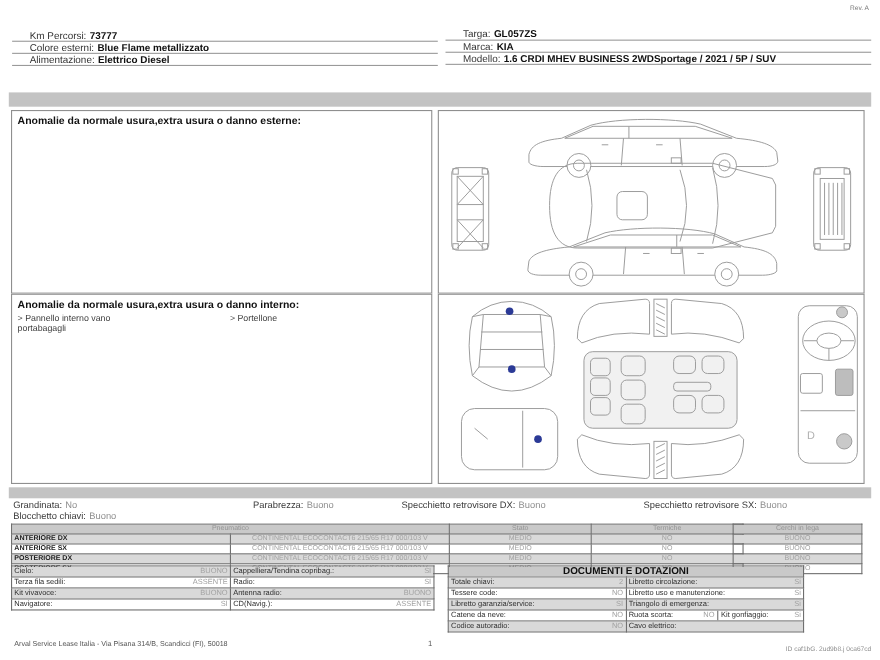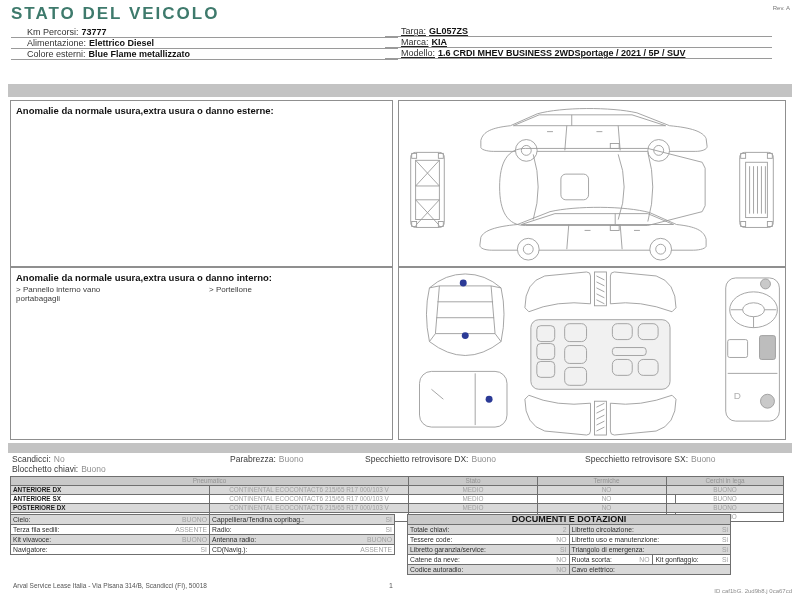--- a/index.html
+++ b/index.html
@@ -7,21 +7,21 @@
        font-family:"Liberation Sans",sans-serif;color:#222;}
   .page{position:absolute;inset:0;background:#fff;}
 
   
   .title{position:absolute;left:11px;top:4px;font-size:17px;font-weight:bold;
          color:#3e7a6c;letter-spacing:2px;}
   .rev{position:absolute;right:10px;top:5px;font-size:6px;color:#777;}
 
   .info-col{position:absolute;}
   #info-left{left:11px;top:27px;width:387px;}
-  #info-right{left:385px;top:26px;width:387px;text-decoration:underline;}
+  #info-right{left:405px;top:26px;width:387px;}
   .info-row{border-bottom:1px solid #9a9a9a;font-size:9px;height:10px;
             line-height:10px;white-space:nowrap;overflow:hidden;}
   .info-row .lbl{color:#333;padding-left:16px;}
   .info-row .val{font-weight:bold;color:#111;margin-left:3px;}
 
   .bar{position:absolute;left:8px;right:8px;background:#c3c3c3;}
   #bar1{top:84px;height:13px;}
   #bar2{top:443px;height:10px;}
 
   .box{position:absolute;border:1px solid #8f8f8f;background:#fff;}
@@ -72,27 +72,26 @@
              color:#f6f6f6;letter-spacing:1px;
              text-shadow:1px 1px 0 #d4d4d4,-1px -1px 0 #d4d4d4,
                          1px -1px 0 #d4d4d4,-1px 1px 0 #d4d4d4;}
   .docid{position:absolute;right:8px;top:588px;font-size:6px;color:#8d8d8d;}
 </style>
 </head>
 <body>
 
 <div class="page">
 
-  <div class="title">STATO DEL VEICOLO</div>
   <div class="rev">Rev. A</div>
 
   <div class="info-col" id="info-left">
     <div class="info-row"><span class="lbl">Km Percorsi:</span><span class="val">73777</span></div>
+    <div class="info-row"><span class="lbl">Colore esterni:</span><span class="val">Blue Flame metallizzato</span></div>
     <div class="info-row"><span class="lbl">Alimentazione:</span><span class="val">Elettrico Diesel</span></div>
-    <div class="info-row"><span class="lbl">Colore esterni:</span><span class="val">Blue Flame metallizzato</span></div>
   </div>
 
   <div class="info-col" id="info-right">
     <div class="info-row"><span class="lbl">Targa:</span><span class="val">GL057ZS</span></div>
     <div class="info-row"><span class="lbl">Marca:</span><span class="val">KIA</span></div>
     <div class="info-row"><span class="lbl">Modello:</span><span class="val">1.6 CRDI MHEV BUSINESS 2WDSportage / 2021 / 5P / SUV</span></div>
   </div>
 
   <div class="bar" id="bar1"></div>
 
@@ -201,21 +200,21 @@
         <rect x="2" y="62" width="20" height="18" rx="2"></rect>
         <rect x="34" y="58" width="16" height="24" rx="2" fill="#bdbdbd"></rect>
         <circle cx="42" cy="124" r="7" fill="#c9c9c9"></circle>
         <text x="8" y="122" font-size="10" fill="#b0b0b0" stroke="none">D</text>
       </g>
     </svg>
   </div>
 
   <div class="bar" id="bar2"></div>
 
-  <div class="cond" id="cond-0"><span>Scandicci:</span><span class="val">No</span></div>
+  <div class="cond" id="cond-0"><span>Grandinata:</span><span class="val">No</span></div>
   <div class="cond" id="cond-1"><span>Parabrezza:</span><span class="val">Buono</span></div>
   <div class="cond" id="cond-2"><span>Specchietto retrovisore DX:</span><span class="val">Buono</span></div>
   <div class="cond" id="cond-3"><span>Specchietto retrovisore SX:</span><span class="val">Buono</span></div>
   <div class="cond" id="cond-4"><span>Blocchetto chiavi:</span><span class="val">Buono</span></div>
 
   <table id="tires">
     <tbody>
         <tr class="hd">
       <td colspan="2" style="width:393px">Pneumatico</td>
       <td style="width:124px">Stato</td>

